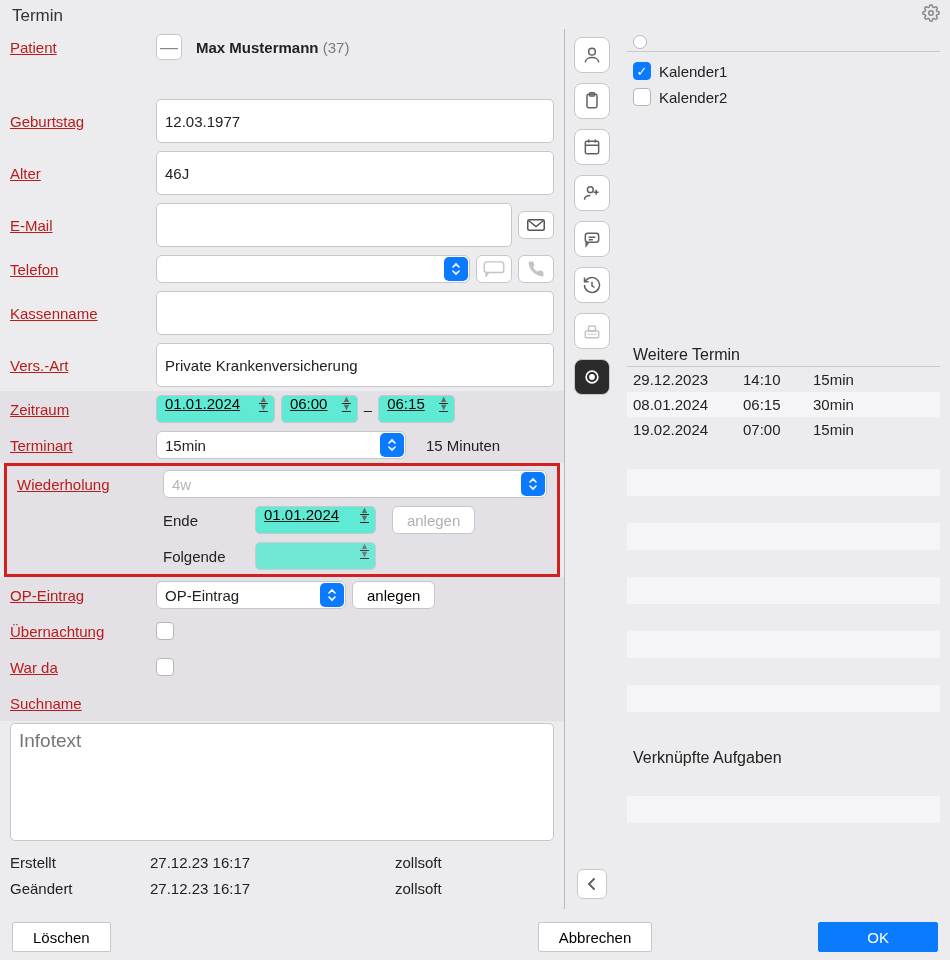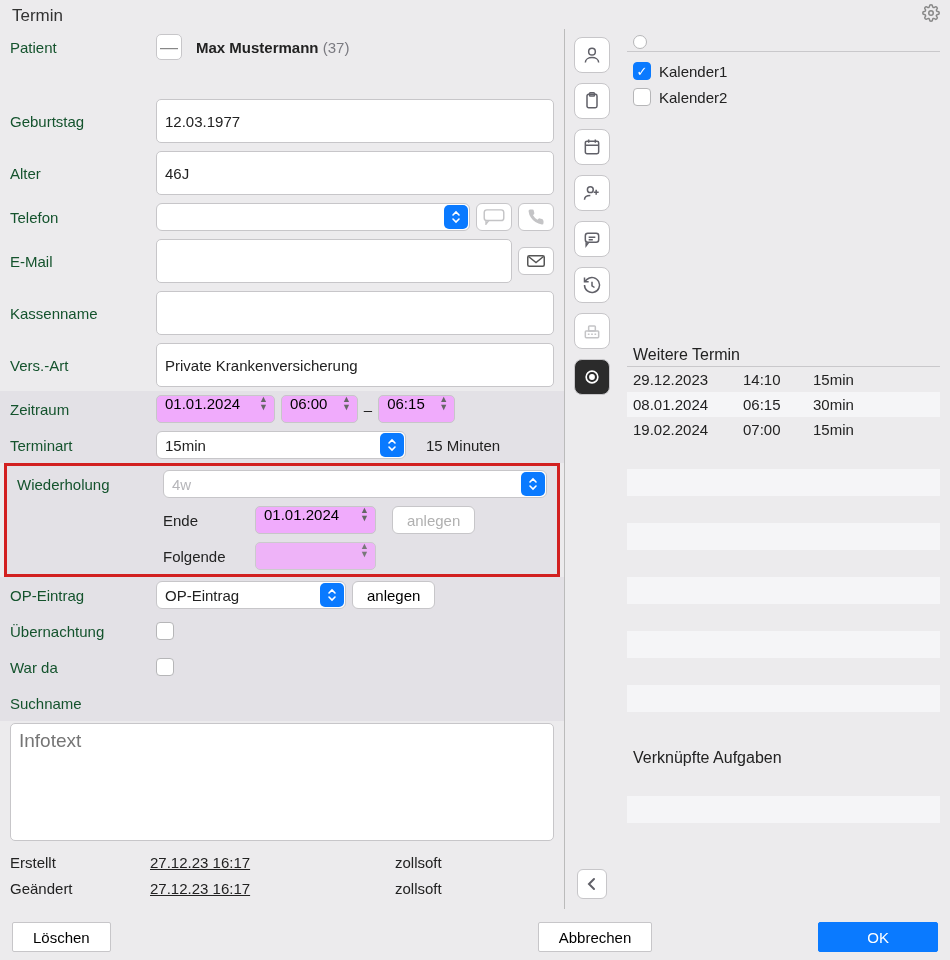--- a/index.html
+++ b/index.html
@@ -45,22 +45,23 @@
   }
   .row {
     display:flex;
     align-items:center;
     padding: 4px 10px;
     min-height: 36px;
     gap: 6px;
   }
   .label {
     width: 140px;
-    color: #14532d;
+    color: #b91c1c;
     flex-shrink:0;
+    text-decoration:underline;
   }
   .input, .select {
     background:#fff;
     border:1px solid #c7c6c9;
     border-radius:5px;
     height:44px;
     padding: 3px 8px;
     font-size:15px;
     color:#222;
   }
@@ -81,25 +82,26 @@
     width:24px; height:24px;
     background:#0a7aff;
     border-radius:5px;
     display:flex;align-items:center;justify-content:center;
     color:#fff;
   }
   .select-cap svg { width:10px; height:14px; }
   .stepper {
     display:inline-flex;
     align-items:center;
-    background:#f0abfc;
+    background:#5eead4;
     border:1px solid #c7c6c9;
     border-radius:5px;
     height:28px;
     padding:0 2px 12px 8px;
+    text-decoration:underline;
   }
   .stepper input { border:none; outline:none; font-size:15px; width: auto; background:transparent; }
   .step-arrows { display:flex; flex-direction:column; padding:0 4px; line-height:8px; font-size:9px; color:#666; cursor:pointer;}
   .pill-btn {
     background:#fff;
     border:1px solid #c7c6c9;
     border-radius:6px;
     height:28px;
     padding:0 14px;
     font-size:15px;
@@ -133,21 +135,21 @@
   }
   .meta {
     padding: 6px 10px 0 10px;
   }
   .meta-row {
     display:flex;
     gap: 0;
     line-height:26px;
   }
   .meta-row .c1 { width:140px;}
-  .meta-row .c2 { width:245px;text-decoration:underline;}
+  .meta-row .c2 { width:245px;}
   .meta-row .c3 { }
   .footer {
     position:absolute;
     bottom:0; left:0; right:0;
     height:46px;
     background:#ecebed;
     display:flex;
     align-items:center;
     padding: 0 12px;
     gap:8px;
@@ -268,48 +270,48 @@
 
     <div class="row">
       <span class="label">Geburtstag</span>
       <input class="input wide" value="12.03.1977" style="">
     </div>
     <div class="row">
       <span class="label">Alter</span>
       <input class="input wide" value="46J" style="">
     </div>
     <div class="row">
+      <span class="label">E-Mail</span>
+      <input class="input" style="flex: 1 1 0%;" value="">
+      <span class="iconbtn-sq">
+        <svg width="18" height="14" viewBox="0 0 24 16" fill="#555">
+            <rect x="1" y="1" width="22" height="14" rx="2" fill="none" stroke="#555" stroke-width="2"></rect>
+            <path d="M2 2l10 8 10-8" fill="none" stroke="#555" stroke-width="2"></path>
+          </svg>
+      </span>
+    </div>
+    <div class="row">
       <span class="label">Telefon</span>
       <div class="select-blue" style="flex:1;">
         <span></span>
         <span class="select-cap">
           <svg viewBox="0 0 10 14">
               <path d="M2 5l3-3 3 3M2 9l3 3 3-3" stroke="#fff" stroke-width="1.6" fill="none" stroke-linecap="round"></path>
             </svg>
         </span>
       </div>
       <span class="iconbtn-sq muted">
         <svg width="22" height="16" viewBox="0 0 24 18" fill="none" stroke="#c4c4c6" stroke-width="1.6">
             <rect x="1" y="1" width="22" height="12" rx="3"></rect>
             <path d="M6 13l-3 4v-4"></path>
           </svg>
       </span>
       <span class="iconbtn-sq muted">
         <svg width="18" height="18" viewBox="0 0 24 24" fill="#c4c4c6">
             <path d="M22 16.9v3a2 2 0 0 1-2.2 2 19.8 19.8 0 0 1-8.6-3.1 19.5 19.5 0 0 1-6-6A19.8 19.8 0 0 1 2.1 4.2 2 2 0 0 1 4.1 2h3a2 2 0 0 1 2 1.7c.1.9.3 1.8.6 2.6a2 2 0 0 1-.5 2.1L8 9.6a16 16 0 0 0 6 6l1.2-1.2a2 2 0 0 1 2.1-.5c.8.3 1.7.5 2.6.6a2 2 0 0 1 1.7 2z"></path>
-          </svg>
-      </span>
-    </div>
-    <div class="row">
-      <span class="label">E-Mail</span>
-      <input class="input" style="flex: 1 1 0%;" value="">
-      <span class="iconbtn-sq">
-        <svg width="18" height="14" viewBox="0 0 24 16" fill="#555">
-            <rect x="1" y="1" width="22" height="14" rx="2" fill="none" stroke="#555" stroke-width="2"></rect>
-            <path d="M2 2l10 8 10-8" fill="none" stroke="#555" stroke-width="2"></path>
           </svg>
       </span>
     </div>
     <div class="row">
       <span class="label">Kassenname</span>
       <input class="input wide" value="" style="">
     </div>
     <div class="row">
       <span class="label">Vers.-Art</span>
       <input class="input wide" value="Private Krankenversicherung" style="">

